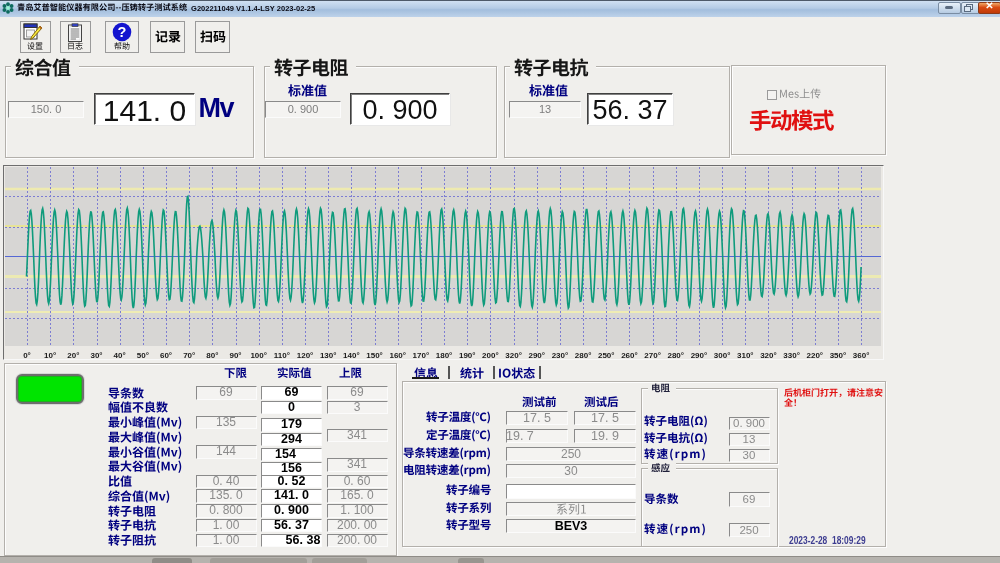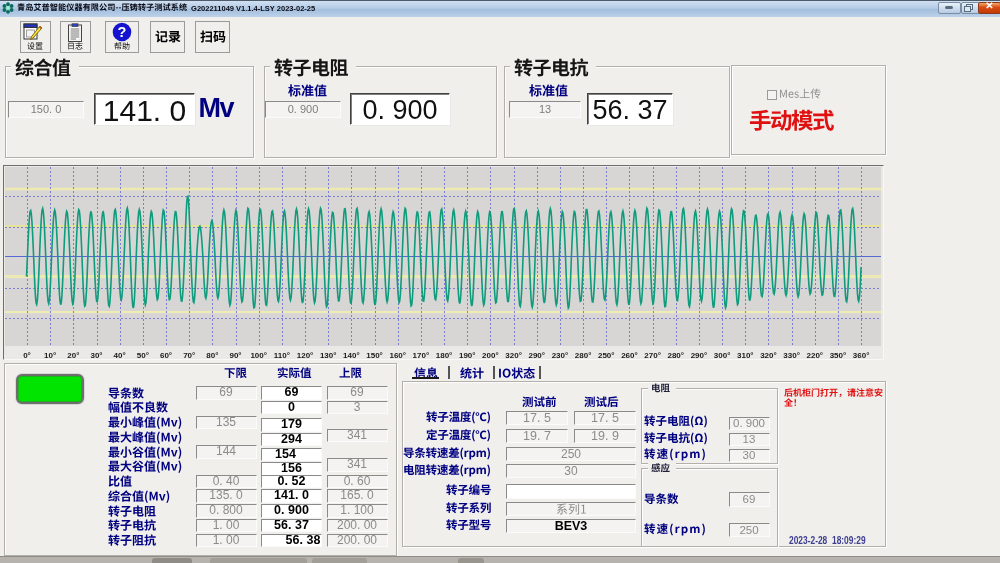--- a/index.html
+++ b/index.html
@@ -589,21 +589,21 @@
       <use href="#g80" transform="translate(0.0 10.1) scale(0.0115 -0.0115)"></use>
       <use href="#g16" transform="translate(11.3 10.1) scale(0.0115 -0.0115)"></use>
       <use href="#g77" transform="translate(22.6 10.1) scale(0.0115 -0.0115)"></use>
       <use href="#g78" transform="translate(33.9 10.1) scale(0.0115 -0.0115)"></use>
       <use href="#g61" transform="translate(45.2 10.1) scale(0.0115 -0.0115)"></use>
       <use href="#g79" transform="translate(49.3 10.1) scale(0.0115 -0.0115)"></use>
       <use href="#g64" transform="translate(60.6 10.1) scale(0.0115 -0.0115)"></use>
     </svg>
   </div>
 <div style="position:absolute;left:506px;top:429px;width:62px;height:14px;background:#f4f3f1;border:1px solid;border-color:#8a8a8a #fbfbfb #fbfbfb #8a8a8a;box-sizing:border-box;"></div>
-<div style="position:absolute;left:506px;top:429px;width:62px;height:14px;text-align:center;font:12.5px 'Liberation Sans',sans-serif;color:#8b8b8b;line-height:14px;">19.&nbsp;7</div>
+<div style="position:absolute;left:506px;top:429px;width:62px;height:14px;text-align:left;font:12.5px 'Liberation Sans',sans-serif;color:#8b8b8b;line-height:14px;">19.&nbsp;7</div>
 <div style="position:absolute;left:574px;top:429px;width:62px;height:14px;background:#f4f3f1;border:1px solid;border-color:#8a8a8a #fbfbfb #fbfbfb #8a8a8a;box-sizing:border-box;"></div>
 <div style="position:absolute;left:574px;top:429px;width:62px;height:14px;text-align:center;font:12.5px 'Liberation Sans',sans-serif;color:#8b8b8b;line-height:14px;">19.&nbsp;9</div>
 <div style="position:absolute;left:403.3px;top:446.7px;">
     <svg class="t" width="88" height="12" fill="#000080">
       <use href="#g52" transform="translate(0.0 10.1) scale(0.0115 -0.0115)"></use>
       <use href="#g53" transform="translate(11.3 10.1) scale(0.0115 -0.0115)"></use>
       <use href="#g15" transform="translate(22.6 10.1) scale(0.0115 -0.0115)"></use>
       <use href="#g81" transform="translate(33.9 10.1) scale(0.0115 -0.0115)"></use>
       <use href="#g82" transform="translate(45.2 10.1) scale(0.0115 -0.0115)"></use>
       <use href="#g61" transform="translate(56.5 10.1) scale(0.0115 -0.0115)"></use>

